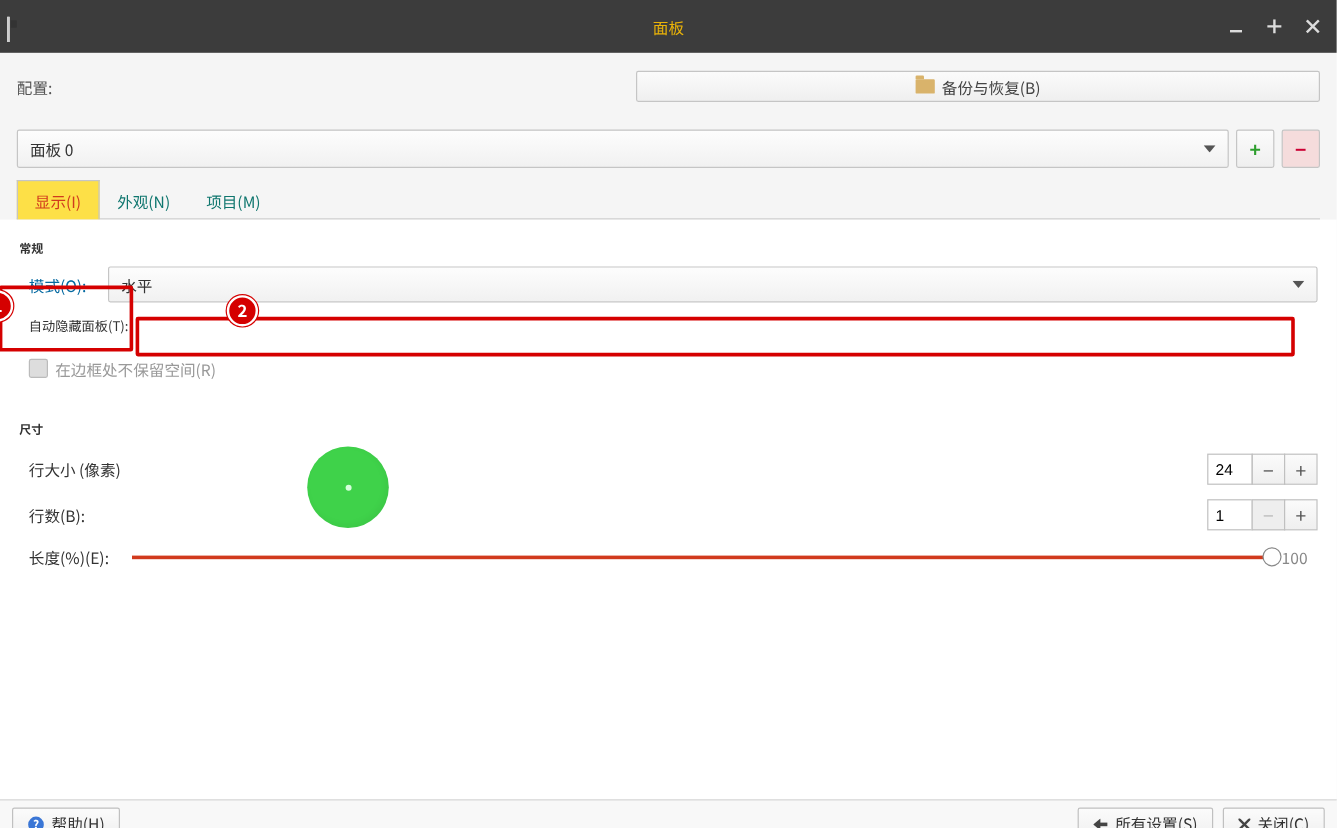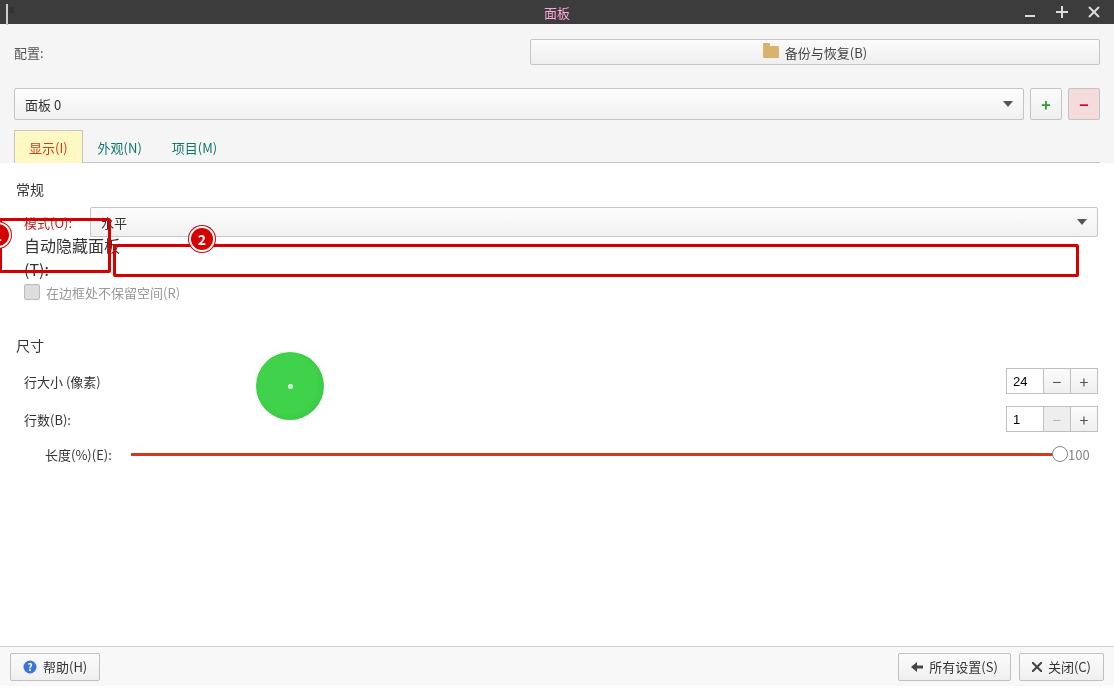--- a/index.html
+++ b/index.html
@@ -1,46 +1,46 @@
 <!DOCTYPE html>
 <html><head>
 <meta charset="utf-8">
 <style>
   * { box-sizing: border-box; margin: 0; padding: 0; }
   html, body { width: 1114px; height: 690px; font-family: "Noto Sans CJK SC", "PingFang SC", sans-serif; font-size: 13px; color: #333; background: #fff; overflow: hidden; }
-  .titlebar { height: 24px; background: #3c3c3c; color: #f9a8d4; display: flex; align-items: center; position: relative; }
+  .titlebar { height: 44px; background: #3c3c3c; color: #eab308; display: flex; align-items: center; position: relative; }
   .titlebar .app-icon { width: 20px; height: 14px; margin: 0 6px; display: inline-block; }
   .titlebar .title { position: absolute; left: 0; right: 0; text-align: center; font-size: 13px; pointer-events: none; }
   .titlebar .win-btns { position: absolute; right: 4px; display: flex; gap: 0; }
   .titlebar .win-btn { width: 32px; height: 28px; display: flex; align-items: center; justify-content: center; color: #dcdcdc; font-size: 16px; cursor: pointer; }
   .content { height: calc(690px - 28px); background: #f5f5f5; display: flex; flex-direction: column; }
   .top-area { padding: 10px 14px 0 14px; }
   .config-row { display: flex; align-items: center; height: 36px; }
   .config-label { color: #555; font-size: 13px; margin-right: 20px; }
   .backup-btn { flex: 0 0 570px; margin-left: auto; height: 26px; border: 1px solid #c5c5c5; background: linear-gradient(#fbfbfb,#efefef); border-radius: 2px; display: flex; align-items: center; justify-content: center; gap: 6px; color: #444; cursor: pointer; }
   .panel-row { display: flex; align-items: center; gap: 6px; margin-top: 18px; }
   .panel-select { flex: 1; height: 32px; border: 1px solid #c5c5c5; background: linear-gradient(#fdfdfd,#f1f1f1); border-radius: 2px; display: flex; align-items: center; padding: 0 10px; position: relative; cursor: pointer; }
   .panel-select .chev { position: absolute; right: 10px; }
   .sq-btn { width: 32px; height: 32px; border: 1px solid #c5c5c5; background: linear-gradient(#fbfbfb,#efefef); border-radius: 2px; display:flex; align-items:center; justify-content:center; cursor:pointer; font-size: 16px; font-weight: bold;}
   .tabs { display: flex; border-bottom: 1px solid #c5c5c5; margin-top: 10px; padding-left: 0; }
   .tab { padding: 7px 14px 6px; color: #0f766e; cursor: pointer; border: 1px solid transparent; border-bottom: none; margin-bottom: -1px; font-size: 13px;}
-  .tab.active { color: #d13a1d; border-color: #c5c5c5; background: #fef9c3; }
+  .tab.active { color: #d13a1d; border-color: #c5c5c5; background: #fde047; }
   .page { flex: 1; background: #fff; padding: 12px 16px 0 16px; position: relative; overflow: hidden; }
-  .section-title { font-weight: normal; font-size: 14px; margin: 4px 0 8px 0; }
+  .section-title { font-weight: bold; font-size: 10px; margin: 4px 0 8px 0; }
   .form-row { display: flex; align-items: center; min-height: 30px; margin: 2px 0; }
-  .form-label { color: #b91c1c; font-size: 13px; width: 66px; }
+  .form-label { color: #0369a1; font-size: 13px; width: 66px; }
   .select { flex: 1; height: 30px; border: 1px solid #c5c5c5; background: linear-gradient(#fdfdfd,#f1f1f1); border-radius: 2px; display: flex; align-items: center; padding: 0 10px; position: relative; cursor: pointer; }
   .select .chev { position: absolute; right: 10px; }
   .checkbox { width: 16px; height: 16px; border: 1px solid #999; border-radius: 2px; display: inline-flex; align-items:center; justify-content:center; margin-right: 6px; background:#fff; cursor:pointer;}
   .checkbox.checked { background: #d13a1d; border-color:#d13a1d; }
   .checkbox.checked::after { content:"✓"; color:#fff; font-size:12px; line-height:1;}
   .checkbox.disabled { background:#ddd; border-color:#bbb; cursor:default;}
   .disabled-text { color:#999;}
   .auto-row { display:flex; align-items:center; height:36px; }
-  .auto-label { width: 100px; text-align:left; font-size:16px; }
+  .auto-label { width: 100px; text-align:left; font-size:11px; }
   .highlight1 { position:absolute; border:3px solid #d50000; border-radius:2px; pointer-events:none; }
   .badge { position:absolute; width:26px; height:26px; border-radius:50%; background:#d50000; color:#fff; border:2px solid #fff; display:flex; align-items:center; justify-content:center; font-weight:bold; font-size:14px; z-index:5; box-shadow:0 0 0 1px #d50000;}
   .spinbox { display:flex; }
   .spin-input { width:38px; height:26px; border:1px solid #c0c0c0; padding:0 6px; font-size:13px; }
   .spin-btn { width:28px; height:26px; border:1px solid #c0c0c0; margin-left:-1px; background:linear-gradient(#fbfbfb,#efefef); display:flex; align-items:center; justify-content:center; color:#555; font-size:16px; cursor:pointer;}
   .spin-btn.disabled { color:#bbb; background:#eee; cursor:default;}
   .slider-wrap { flex:1; position:relative; height:20px; margin:0 8px;}
   .slider-track { position:absolute; left:0; right:0; top:9px; height:3px; background:#d13a1d; }
   .slider-thumb { position:absolute; top:2px; width:16px; height:16px; border-radius:50%; background:#fff; border:1px solid #888; cursor:pointer;}
   .slider-val { width:30px; color:#888; font-size:13px; text-align:left;}
@@ -160,21 +160,21 @@
 
       <div class="form-row" style="height:36px;">
         <span style="flex:1;">行数(B):</span>
         <div class="spinbox">
           <input class="spin-input" value="1" style="">
           <div class="spin-btn disabled">−</div>
           <div class="spin-btn">+</div>
         </div>
       </div>
 
-      <div class="form-row" style="height:30px;margin-left:21px;">
+      <div class="form-row" style="height:30px;">
         <span style="width:78px;">长度(%)(E):</span>
         <div class="slider-wrap">
           <div class="slider-track"></div>
           <div class="slider-thumb" style="right:-8px;"></div>
         </div>
         <span class="slider-val">100</span>
       </div>
 
     </div>
 

